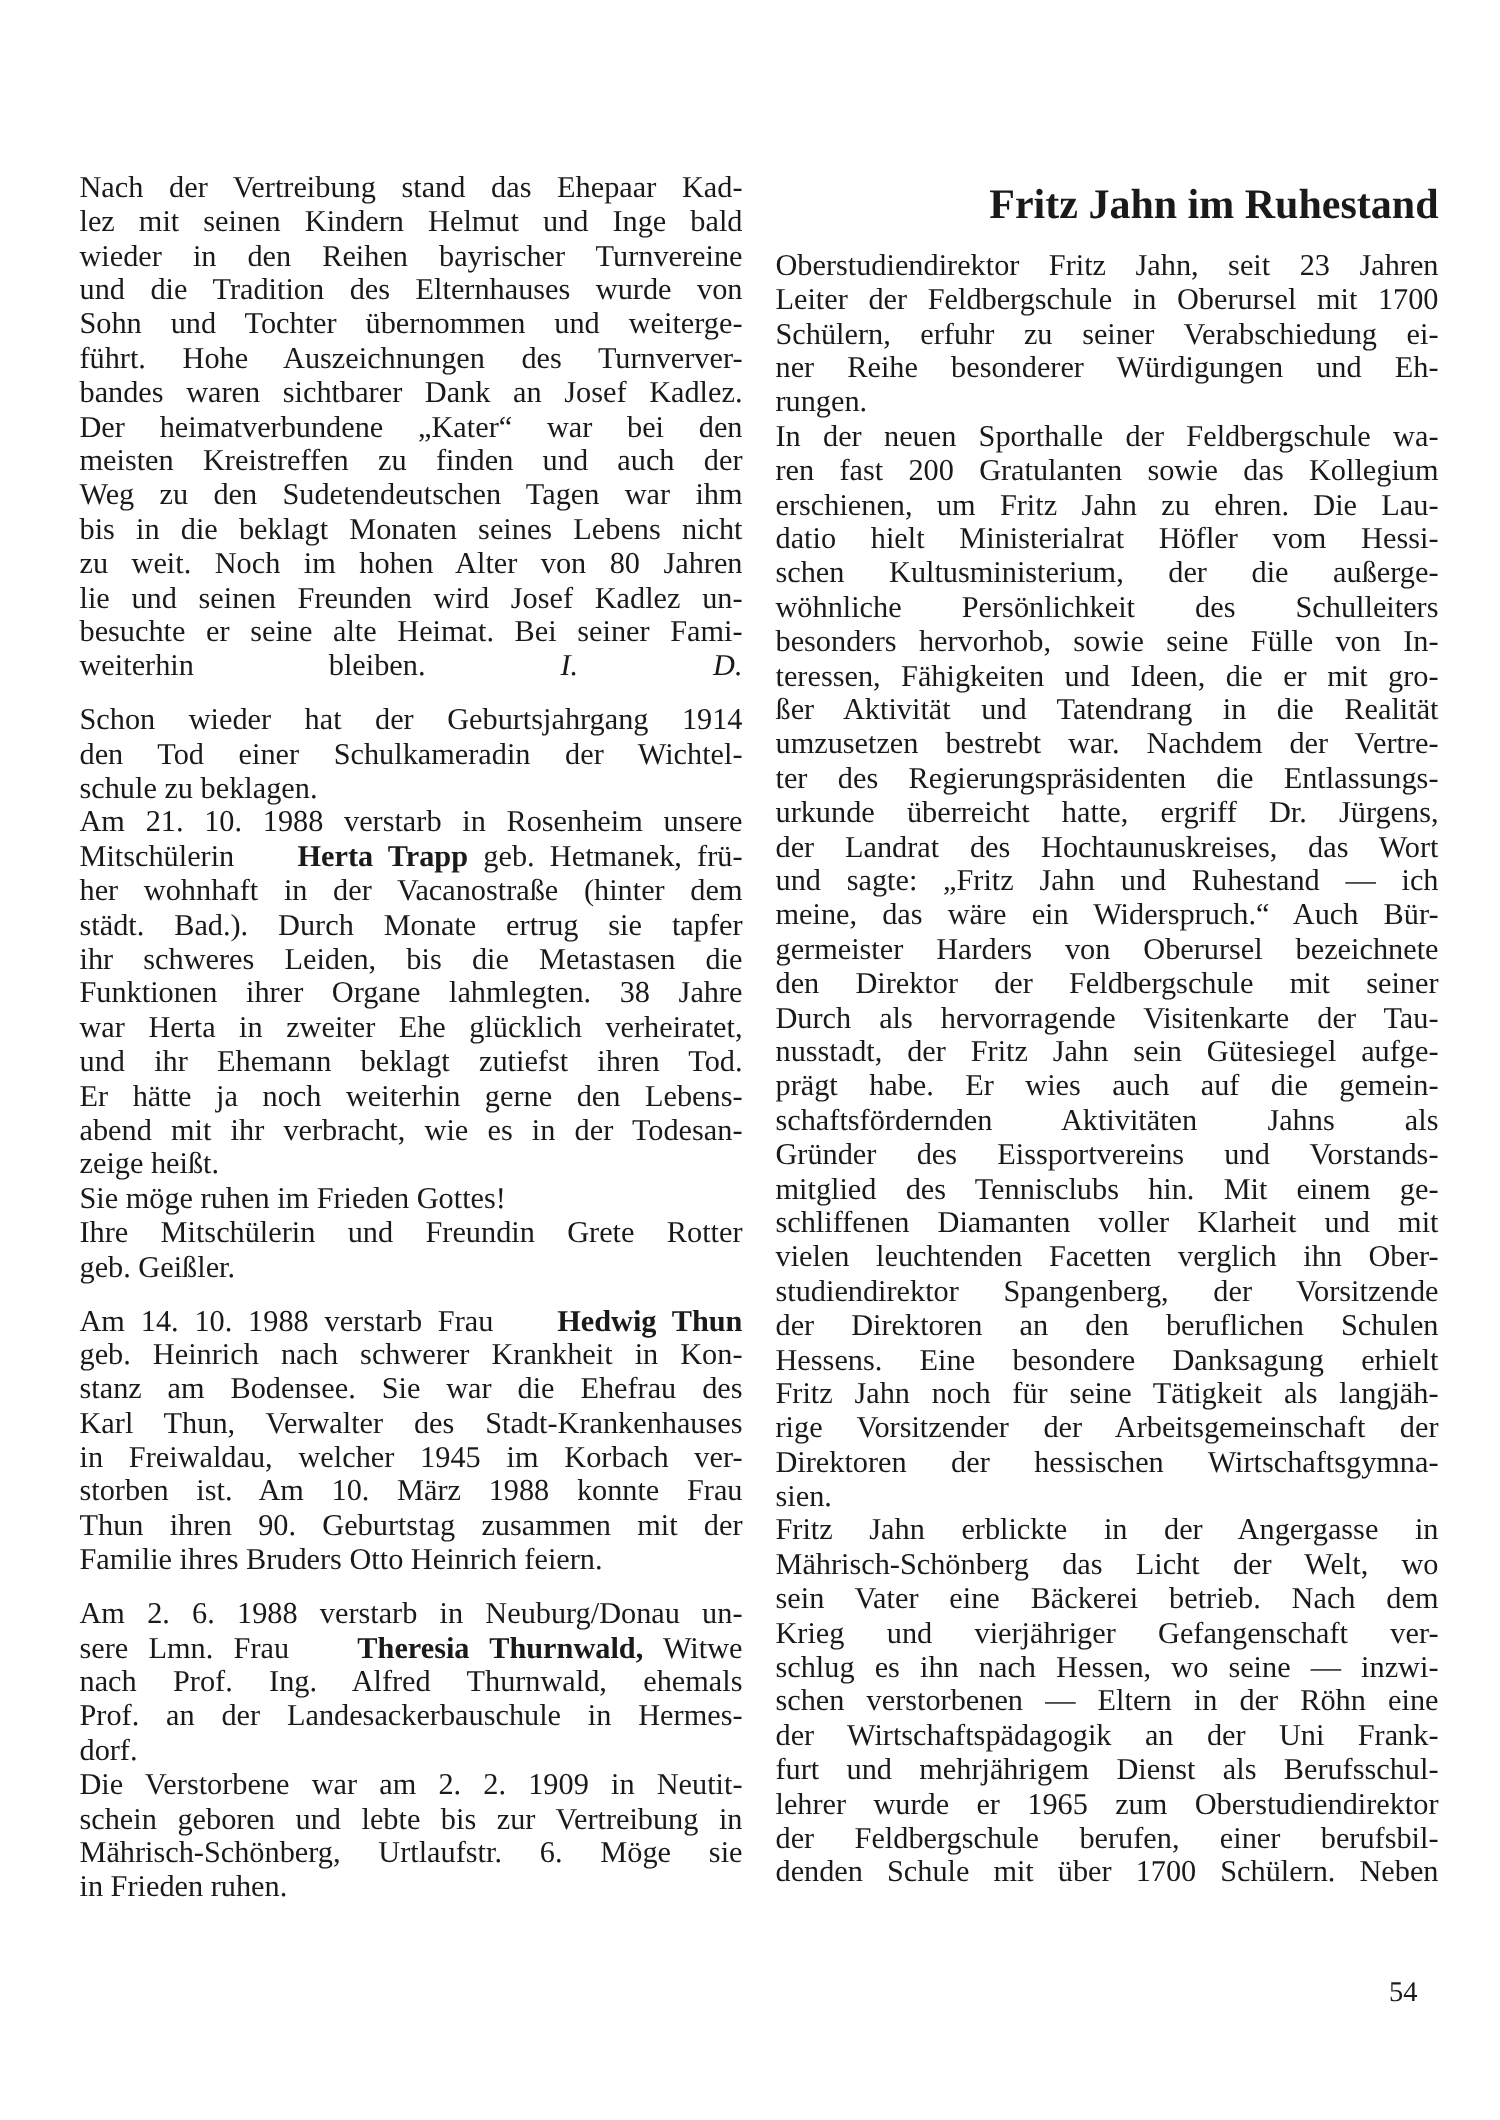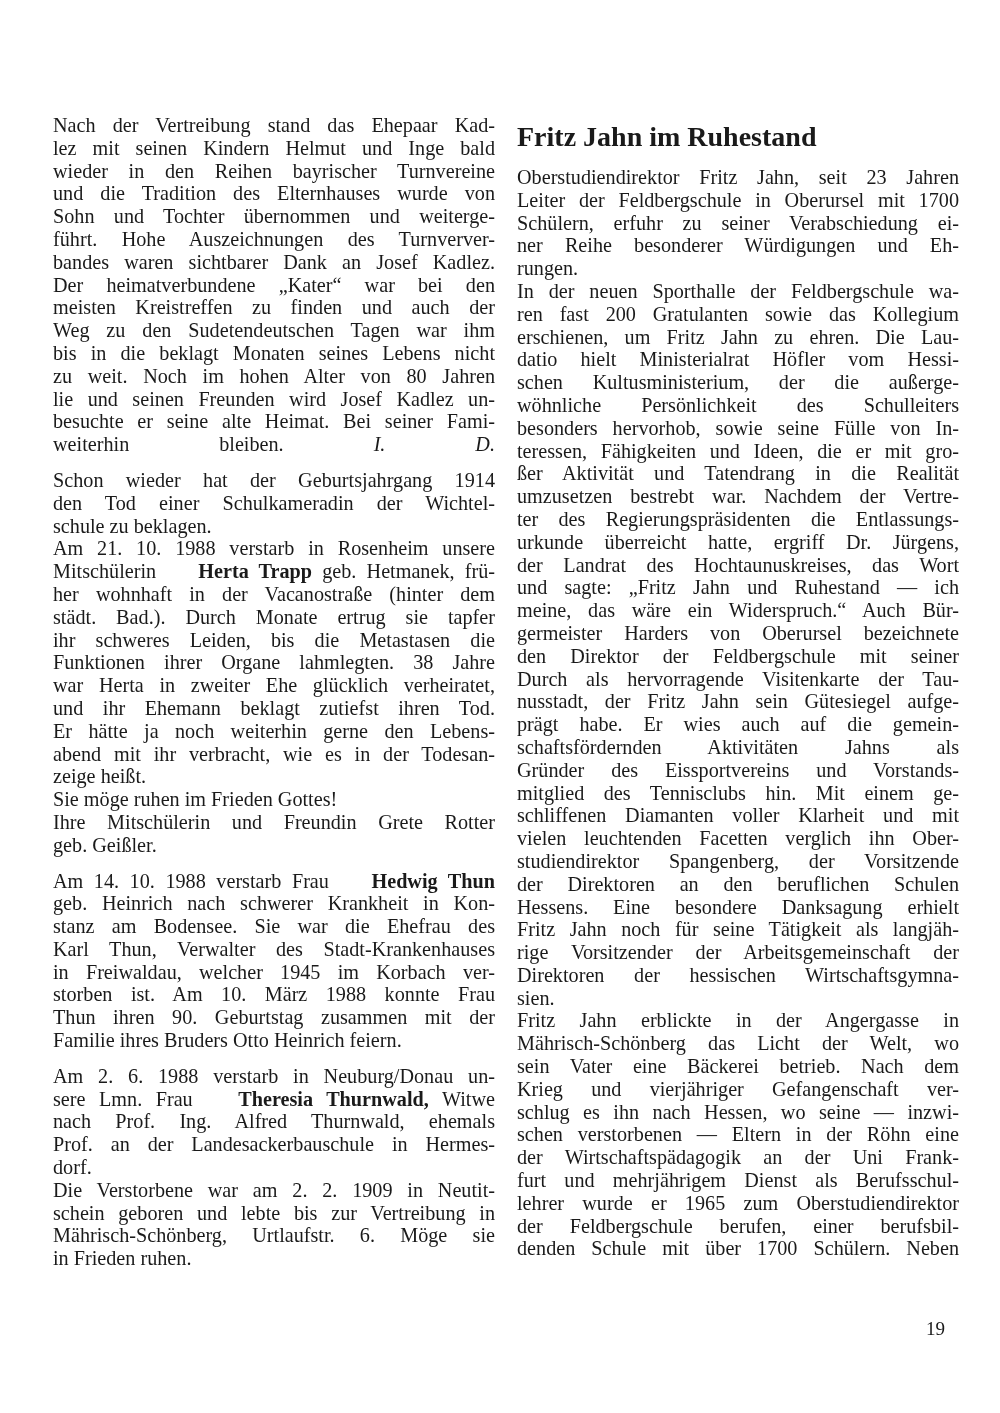--- a/index.html
+++ b/index.html
@@ -10,21 +10,21 @@
   #col-right { left: 517px; }
   .para { margin: 0; }
   .line { display: block; font-size: 20.2px; line-height: 22.8px; height: 22.8px;
           white-space: nowrap; text-align: justify; text-align-last: justify; }
   .line.last { text-align-last: left; }
   .line.right-sig { text-align-last: justify; }
   .gap { height: 13px; }
   b { font-weight: bold; margin-left: 32px; }
   i { font-style: italic; }
   .heading { font-family: "Liberation Serif", serif; font-weight: bold; font-size: 28px;
-             text-align: left; margin: 6px 0 12px 0; line-height: 34px; height: 34px; }
+             text-align: right; margin: 6px 0 12px 0; line-height: 34px; height: 34px; }
   #page-number { position: absolute; left: 926px; top: 1318px; font-size: 19px; }
 </style>
 </head>
 <body>
 
 <div id="col-left" class="col">
 
   <div class="para">
     <span class="line">Nach der Vertreibung stand das Ehepaar Kad-</span>
     <span class="line">lez mit seinen Kindern Helmut und Inge bald</span>
@@ -159,13 +159,13 @@
     <span class="line">schlug es ihn nach Hessen, wo seine — inzwi-</span>
     <span class="line">schen verstorbenen — Eltern in der Röhn eine</span>
     <span class="line">der Wirtschaftspädagogik an der Uni Frank-</span>
     <span class="line">furt und mehrjährigem Dienst als Berufsschul-</span>
     <span class="line">lehrer wurde er 1965 zum Oberstudiendirektor</span>
     <span class="line">der Feldbergschule berufen, einer berufsbil-</span>
     <span class="line">denden Schule mit über 1700 Schülern. Neben</span>
   </div>
 </div>
 
-<div id="page-number">19</div>
+<div id="page-number">54</div>
 
 </body></html>

